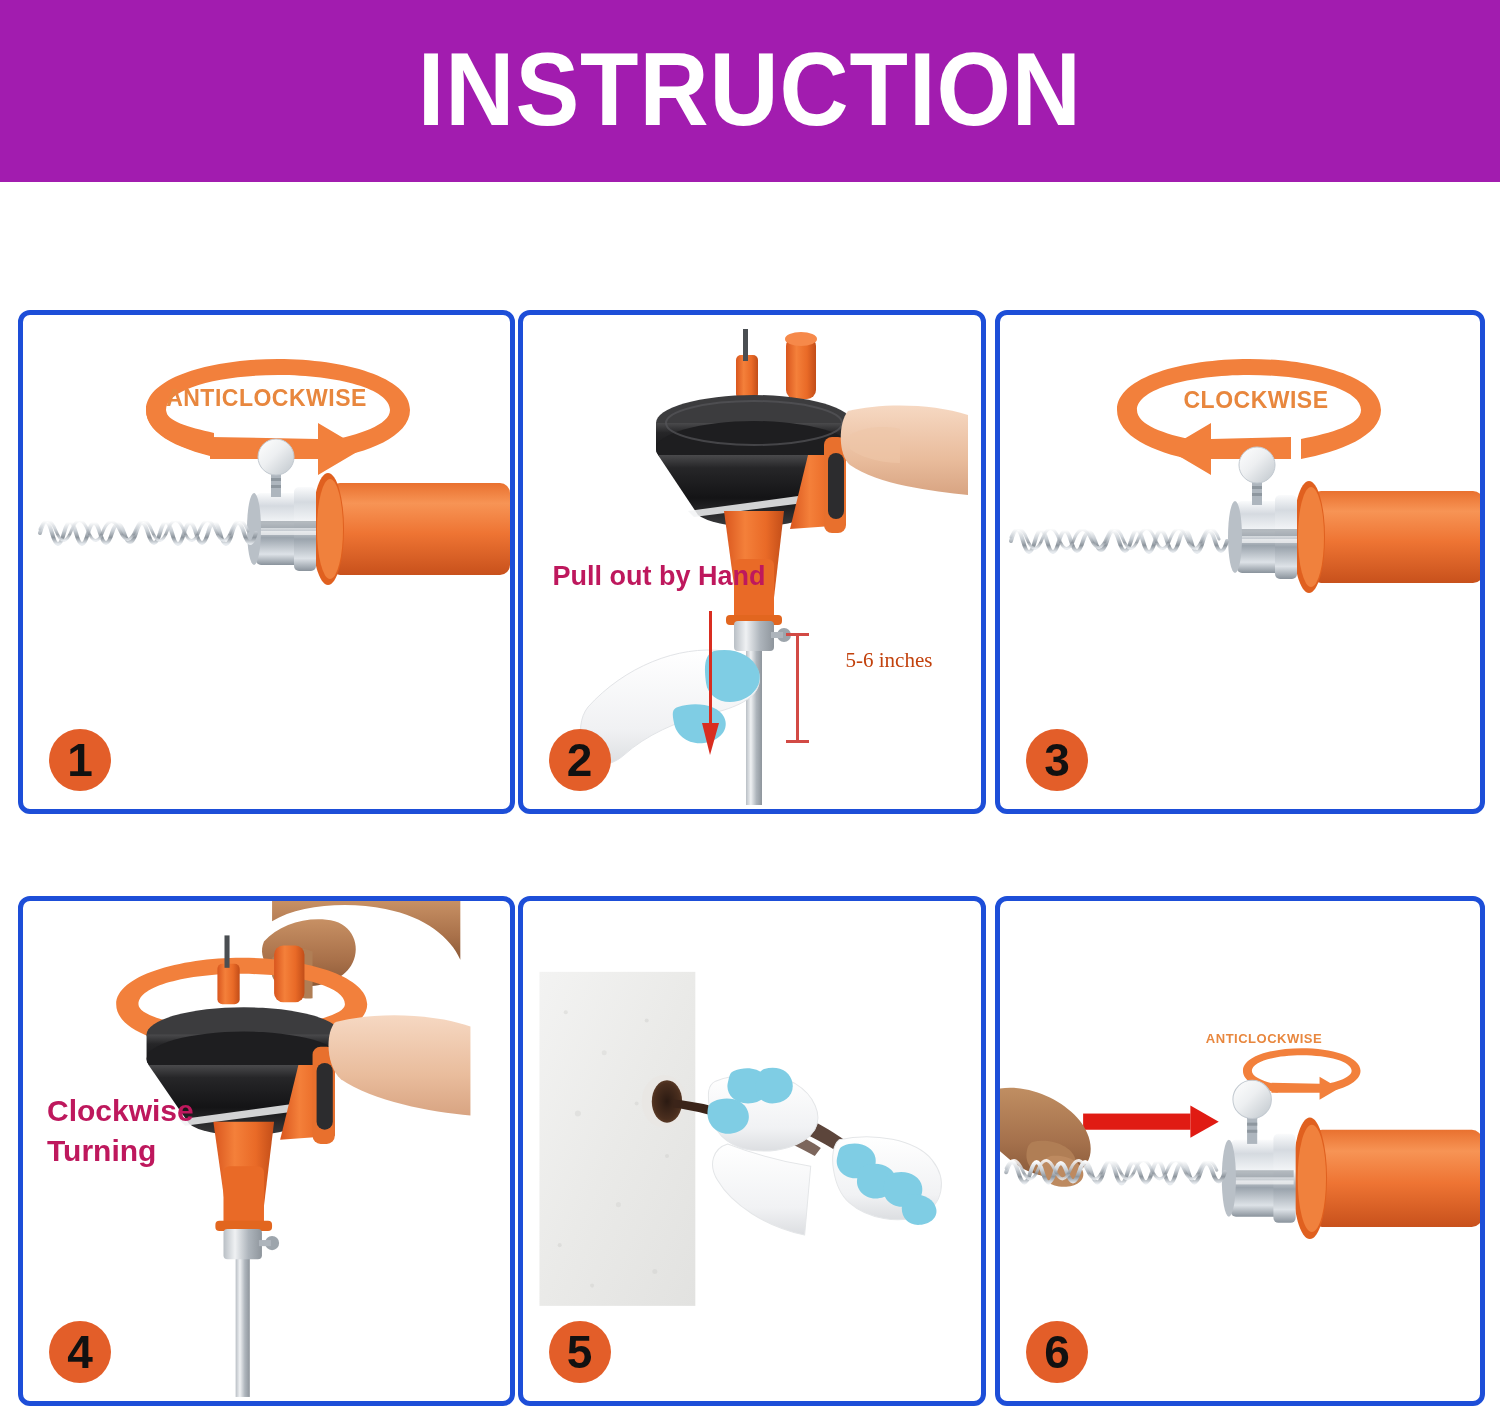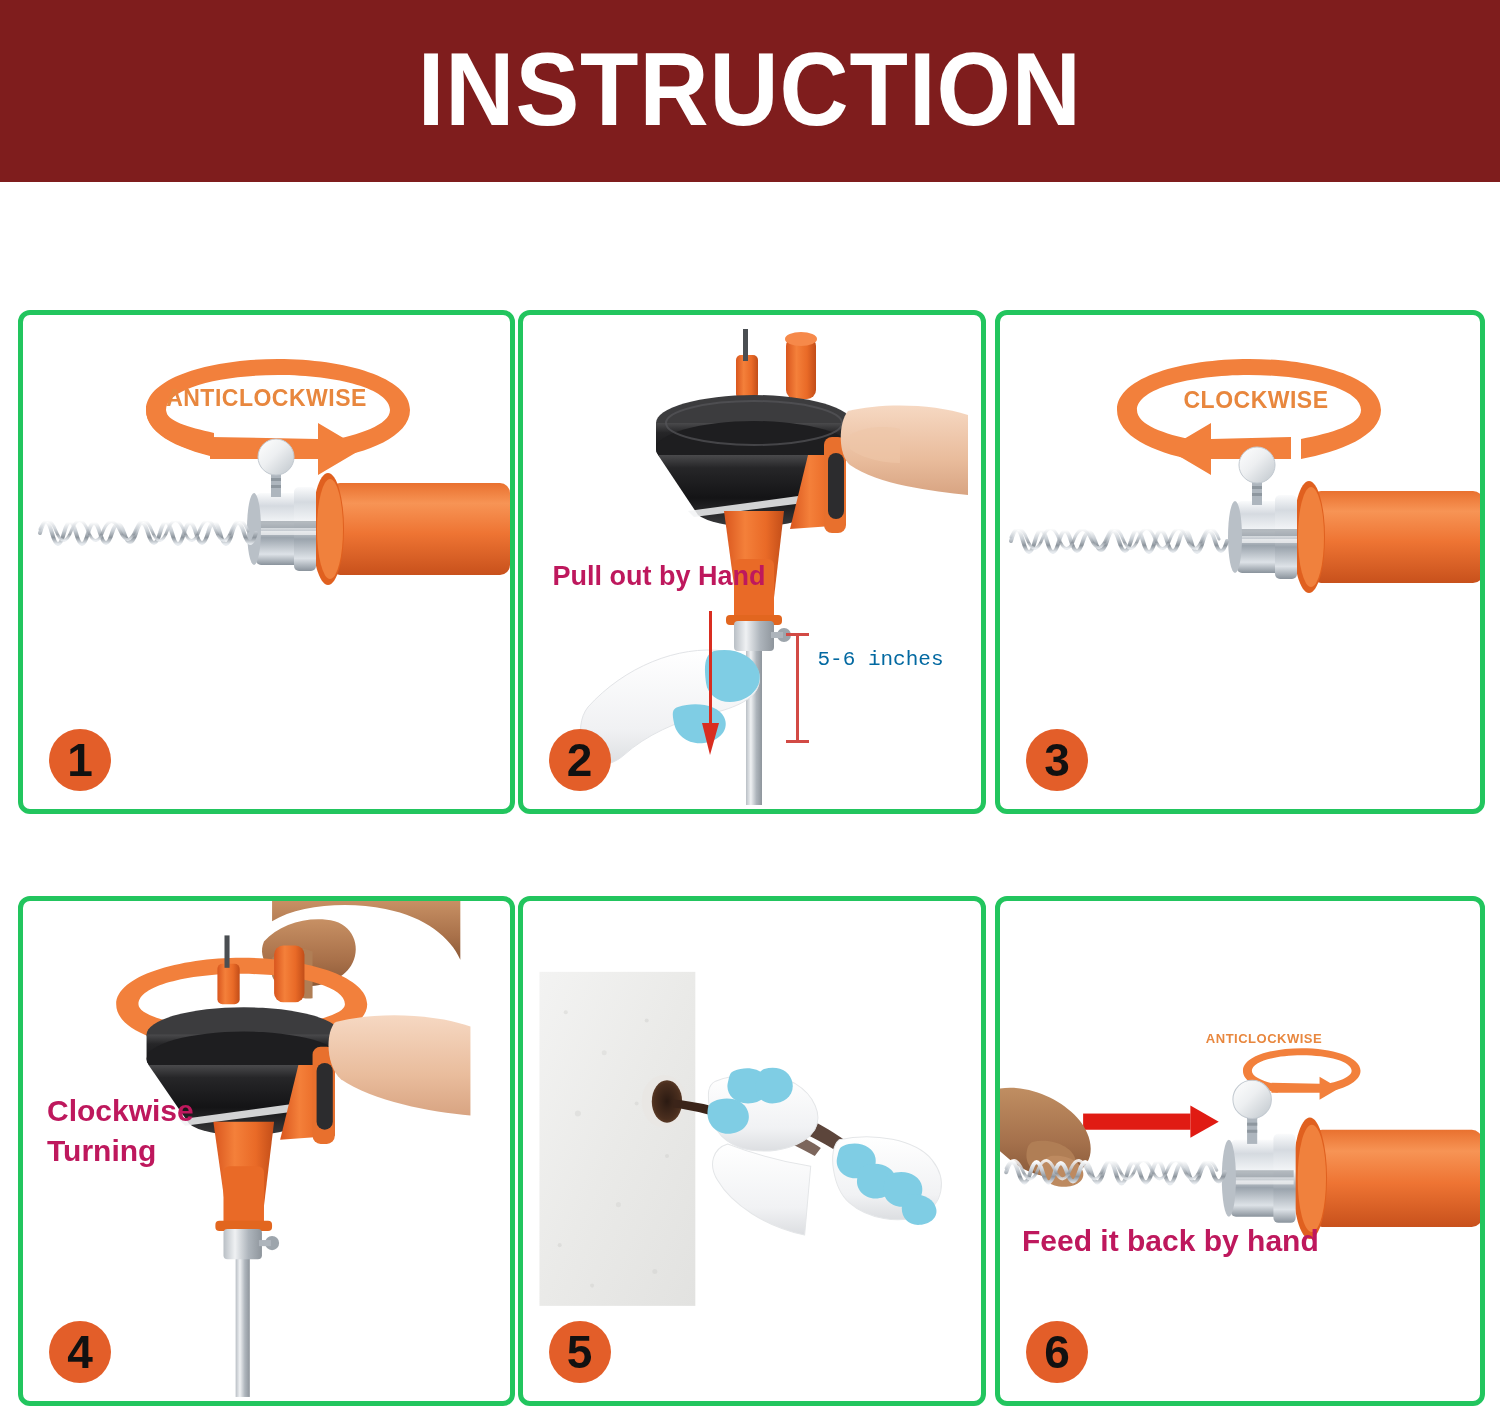--- a/index.html
+++ b/index.html
@@ -15,21 +15,21 @@
     position: relative;
   }
 
   
   .header-banner {
     position: absolute;
     left: 0;
     top: 0;
     width: 1500px;
     height: 182px;
-    background: #7f1d1d;
+    background: #a21caf;
     display: flex;
     align-items: center;
     justify-content: center;
   }
   .header-title {
     color: #FFFFFF;
     font-size: 104px;
     font-weight: bold;
     letter-spacing: 1px;
     line-height: 1;
@@ -46,21 +46,21 @@
     width: 1467px;
     height: 1096px;
     display: grid;
     grid-template-columns: 492px 1fr 492px;
     grid-template-rows: 504px 1fr;
     column-gap: 0px;
     row-gap: 82px;
   }
   .panel {
     position: relative;
-    border: 5px solid #22c55e;
+    border: 5px solid #1d4ed8;
     border-radius: 12px;
     background: #ffffff;
     overflow: hidden;
   }
   .panel.col-mid { justify-self: center; width: 458px; }
   .panel.col-right { justify-self: end; width: 480px; }
   .panel.col-left { justify-self: start; width: 487px; }
 
   .panel-art {
     position: absolute;
@@ -111,24 +111,25 @@
 
   
   .cable { position: absolute; }
 
   
   .chuck { position: absolute; }
 
   
   .dim-label {
     position: absolute;
-    color: #0369a1;
-    font-family: Liberation Mono, monospace;
+    color: #c2410c;
+    font-family: Liberation Serif, serif;
     font-weight: normal;
     z-index: 30;
+    margin-left: 28px;
   }
 </style>
 </head>
 <body>
 
 <div class="header-banner">
   <div class="header-title">INSTRUCTION</div>
 </div>
 
 <div class="panel-grid">
@@ -602,17 +603,16 @@
           <path d="M48,252 C64,250 78,258 80,268 C82,278 70,284 56,282 C44,280 38,272 38,264 C38,256 44,254 48,252 Z" fill="#BD8A60"></path>
         </g>
 
         <g stroke="url(#springG6)" stroke-width="4" fill="none" stroke-linecap="round">
           <path d="M4,268 q6,-20 12,0 q6,20 12,0 q6,-20 12,0 q6,20 12,0 q6,-18 12,0 q6,18 12,0 q6,-20 12,0 q6,20 12,0 q6,-22 12,0 q6,22 12,0 q6,-20 12,0 q6,20 12,0 q6,-22 12,0 q6,22 12,0 q6,-20 12,0 q6,20 12,0 q6,-18 12,0 q6,18 12,0"></path>
           <path d="M4,264 q8,-16 16,2 q8,18 16,-2 q8,-16 16,2 q8,18 16,-2 q8,-16 16,2 q8,18 16,-2 q8,-16 16,2 q8,18 16,-2 q8,-16 16,2 q8,18 16,-2 q8,-16 16,2 q8,18 16,-2 q8,-16 16,2" stroke-width="3" opacity="0.85"></path>
         </g>
       </svg>
     </div>
     <div class="rot-label" style="top:130px; left:24px; font-size:13px; letter-spacing:0.5px;">ANTICLOCKWISE</div>
-    <div class="panel-text" style="left:22px; top:320px; font-size:30px;">Feed it back by hand</div>
     <div class="step-badge">6</div>
   </div>
 
 </div>
 
 </body></html>

